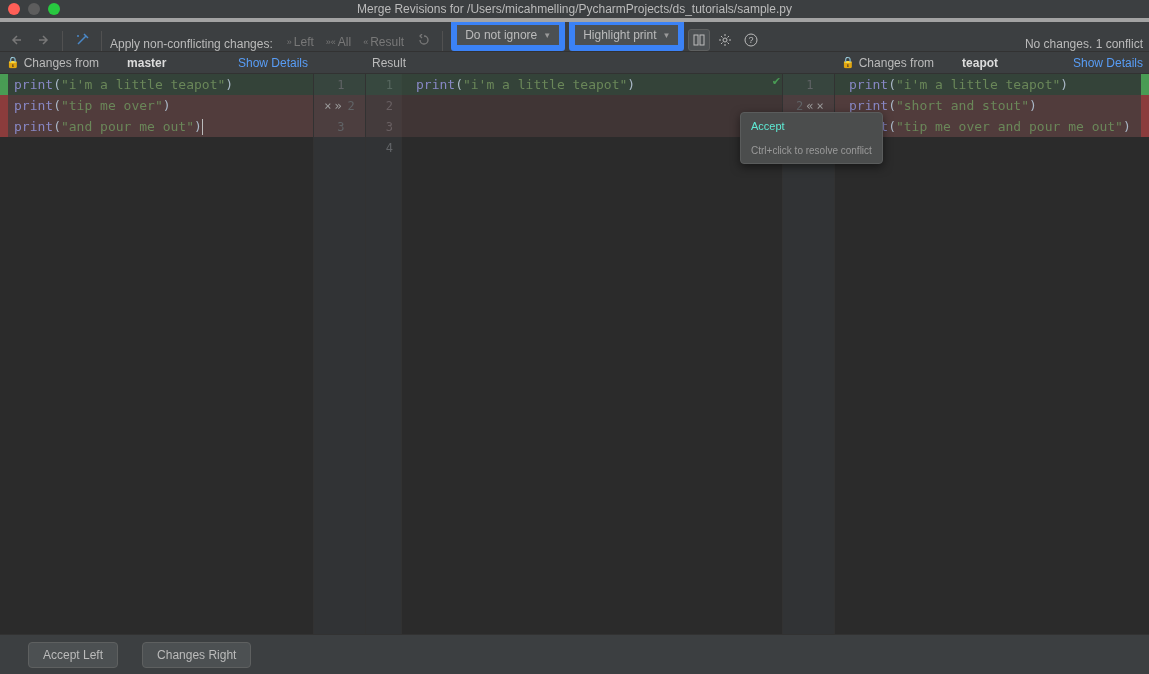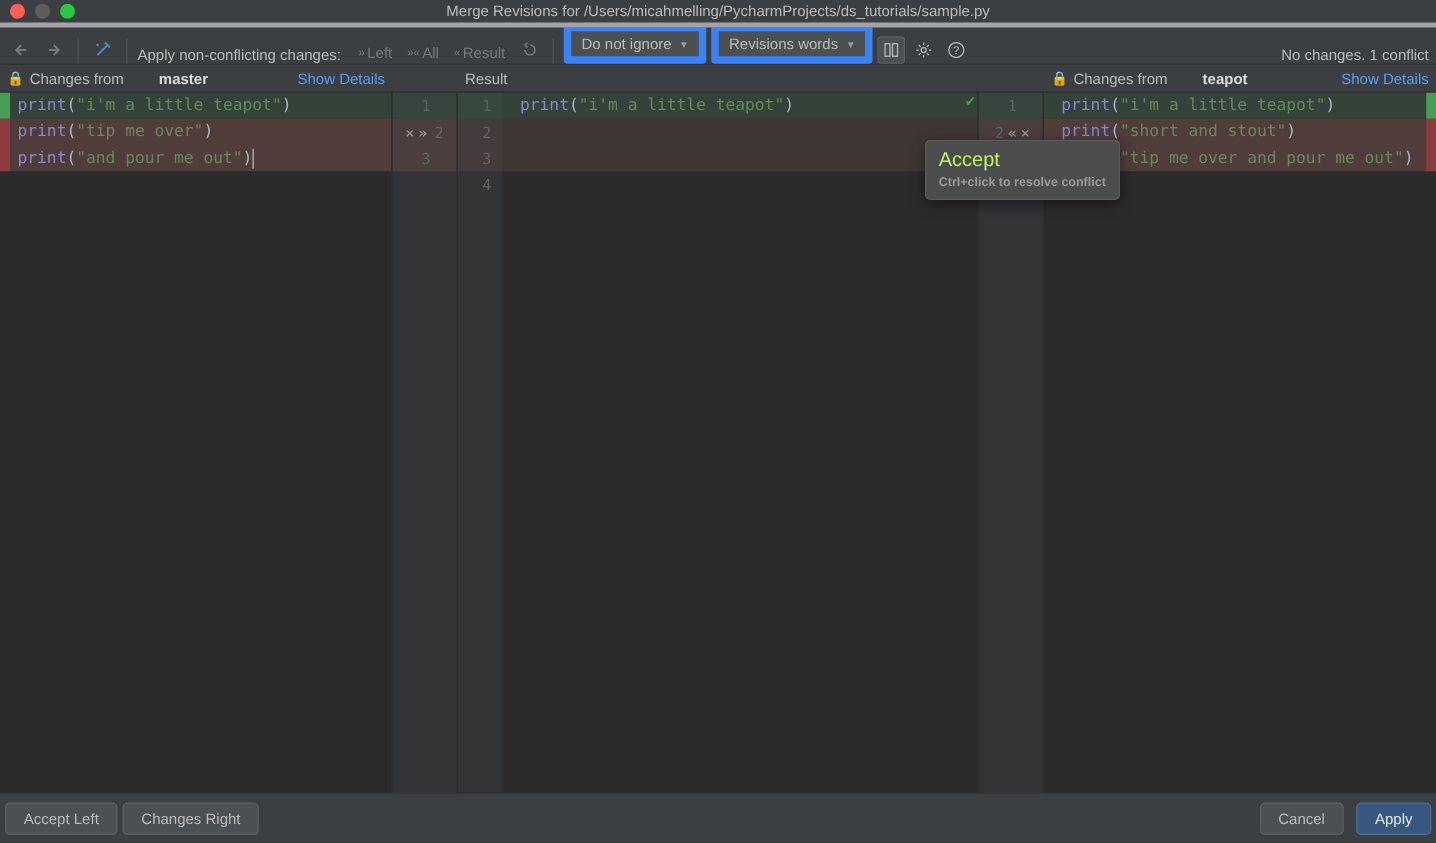--- a/index.html
+++ b/index.html
@@ -175,22 +175,22 @@
       width: 36px; height: 100%;
       background: #313335;
       border-right: 1px solid #323232;
     }
     .footer {
       height: 40px;
       border-top: 1px solid #323232;
       background: #3c3f41;
       display: flex;
       align-items: center;
-      padding: 0 4px;
-      gap: 4px;
+      padding: 0 28px;
+      gap: 24px;
     }
     .btn {
       background: #4c5052;
       border: 1px solid #5e6060;
       border-radius: 4px;
       padding: 5px 14px;
       color: #bbbbbb;
       cursor: pointer;
     }
     .btn-primary {
@@ -203,22 +203,22 @@
       position: absolute;
       top: 112px;
       left: 740px;
       background: #4b4d4d;
       border: 1px solid #5a5c5c;
       border-radius: 4px;
       padding: 7px 10px;
       box-shadow: 0 3px 10px rgba(0,0,0,0.5);
       z-index: 100;
     }
-    .tooltip-title { color: #bef264; font-size: 16px; margin-bottom: 3px; }
-    .tooltip-sub { color: #9a9a9a; font-size: 10px; font-weight: bold; }
+    .tooltip-title { color: #5eead4; font-size: 11px; margin-bottom: 13px; }
+    .tooltip-sub { color: #9a9a9a; font-size: 10px; }
     .marker-strip-r { position:absolute; right:0; top:0; width:8px; height:100%; }
     .marker-strip-l { position:absolute; left:0; top:0; width:8px; height:100%; }
   </style>
 </head>
 <body>
 
 <div class="titlebar">
   <div class="traffic-lights">
     <div class="traffic-light tl-red"></div>
     <div class="traffic-light tl-yellow"></div>
@@ -264,21 +264,21 @@
         <path d="M3 6 A4 4 0 1 0 7 2" stroke="#787878" stroke-width="1.3" fill="none"></path>
         <path d="M5 0 L3 2 L5 4" stroke="#787878" stroke-width="1.3" fill="none"></path>
       </svg>
   </div>
   <div class="tb-sep"></div>
   <div class="tb-dropdown">
     <span>Do not ignore</span>
       <span class="caret">▼</span>
   </div>
   <div class="tb-dropdown">
-    <span>Revisions words</span>
+    <span>Highlight print</span>
       <span class="caret">▼</span>
   </div>
   <div class="tb-icon" style="border:1px solid #5e6060; border-radius:3px; background:#4c5052;">
     <svg width="12" height="12" viewBox="0 0 12 12">
         <rect x="1" y="1" width="4" height="10" stroke="#bbbbbb" fill="none"></rect>
         <rect x="7" y="1" width="4" height="10" stroke="#bbbbbb" fill="none"></rect>
       </svg>
   </div>
   <div class="tb-icon">
     <svg width="14" height="14" viewBox="0 0 14 14">
@@ -424,22 +424,18 @@
         </div>
       </div>
     <div class="marker-strip-r"></div>
   </div>
 
 </div>
 
 <div class="footer">
   <div class="btn">Accept Left</div>
   <div class="btn">Changes Right</div>
-  <div class="footer-right">
-    <div class="btn">Cancel</div>
-    <div class="btn btn-primary">Apply</div>
-  </div>
 </div>
 
 <div class="tooltip">
   <div class="tooltip-title">Accept</div>
   <div class="tooltip-sub">Ctrl+click to resolve conflict</div>
 </div>
 
 </body></html>

